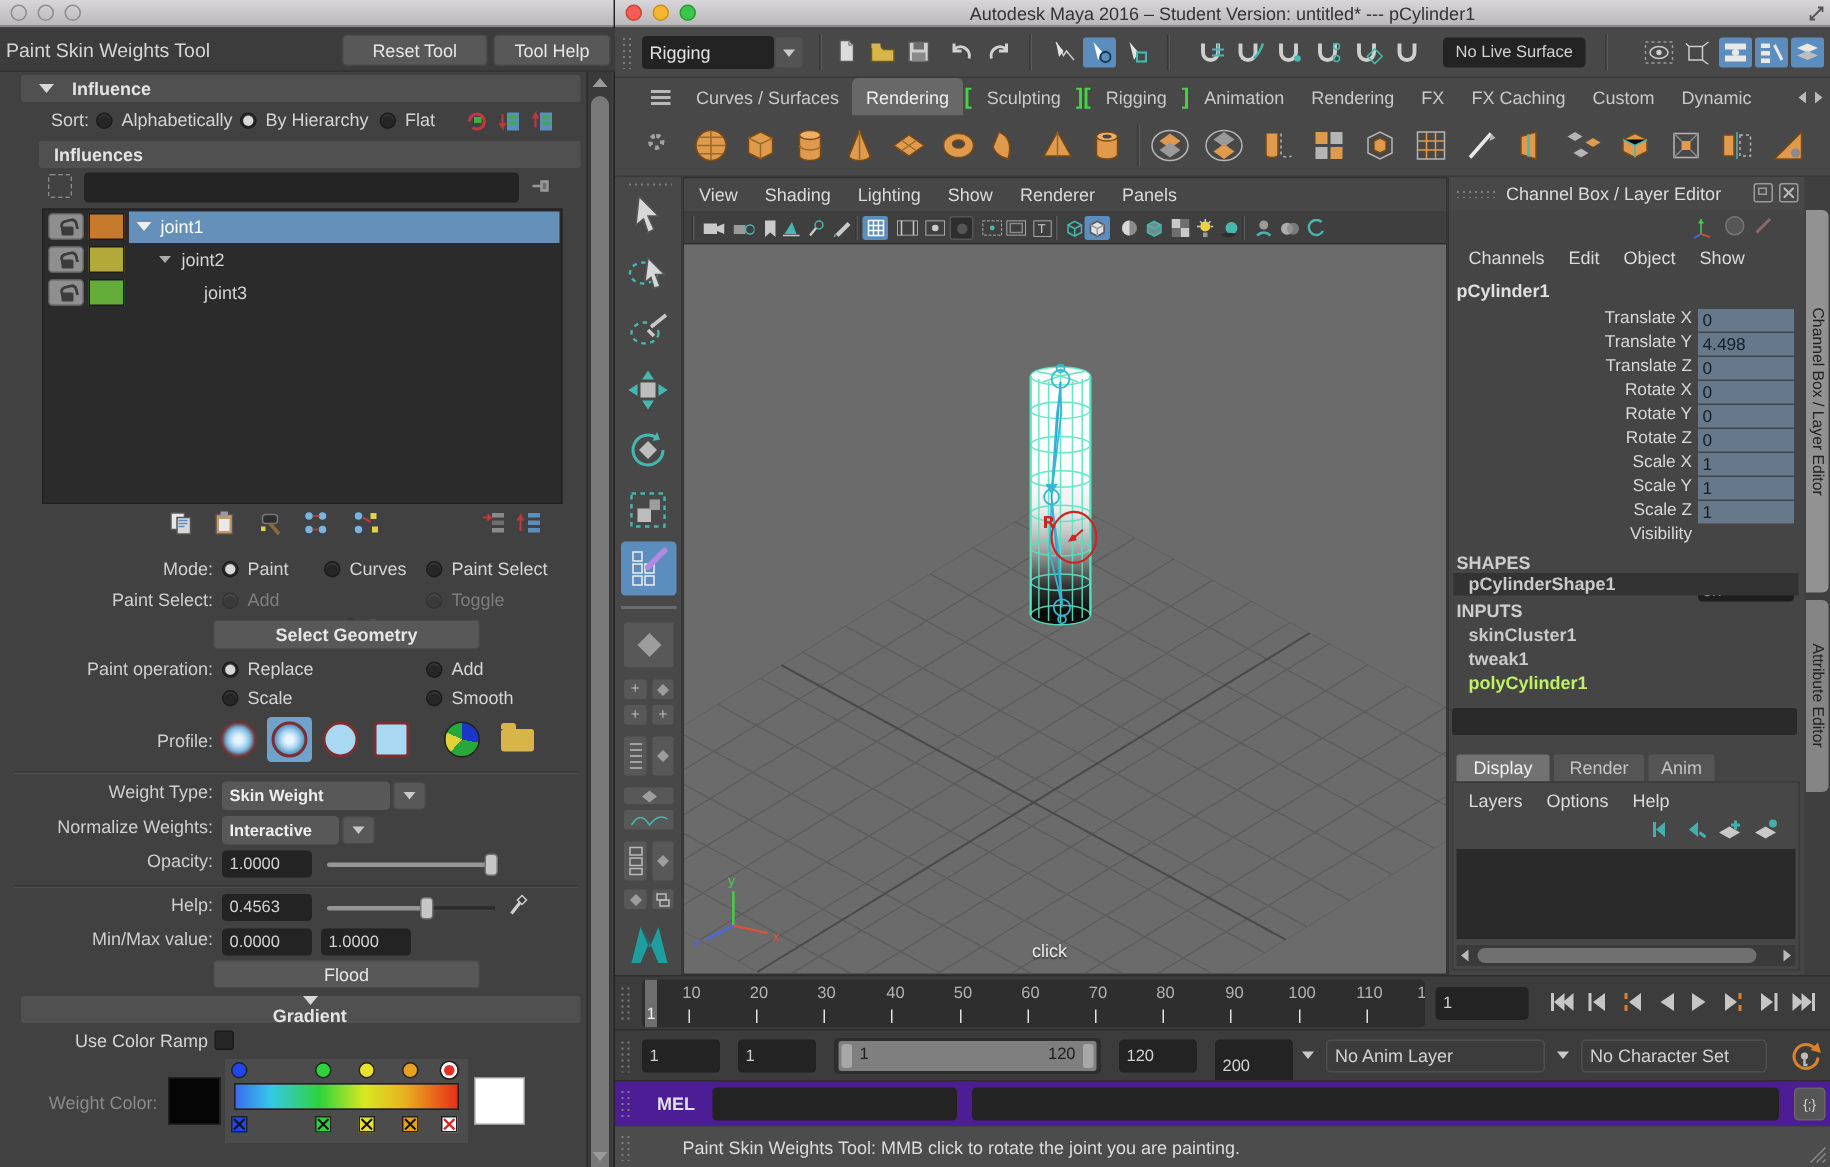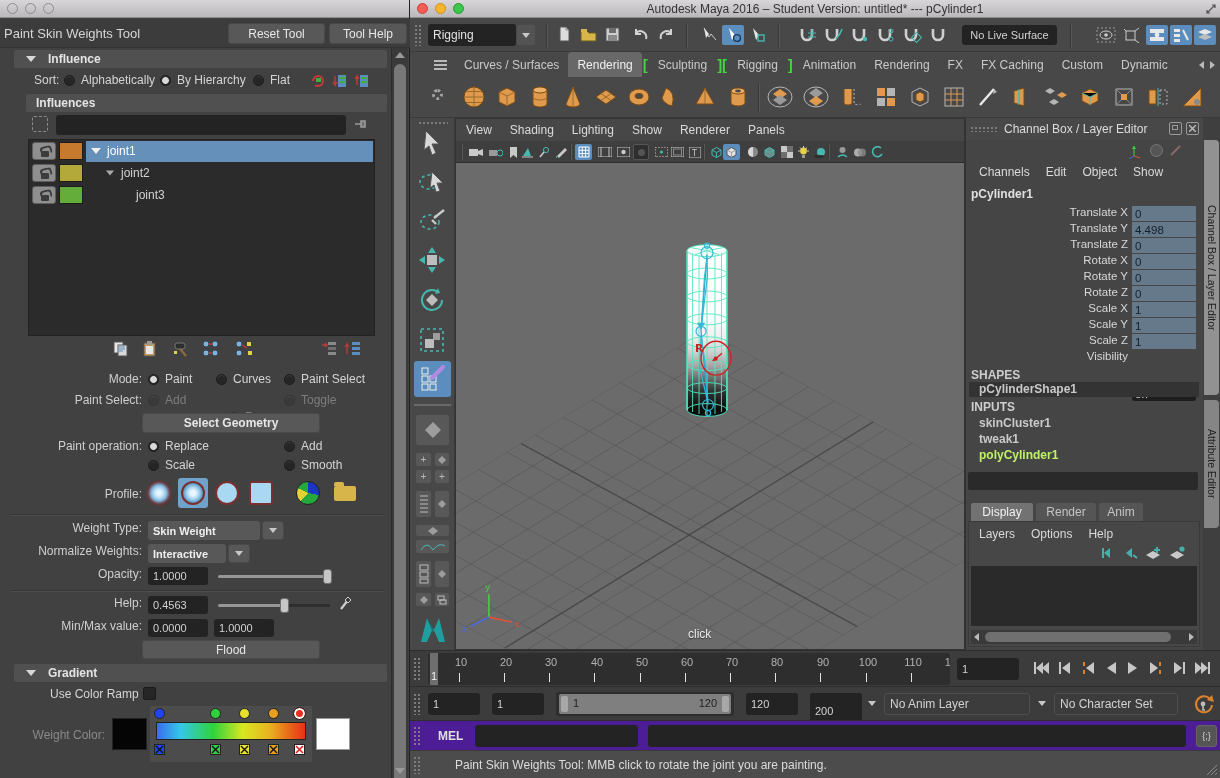--- a/index.html
+++ b/index.html
@@ -357,21 +357,21 @@
     </div>
 
     <div class="ts-row" style="top:619px;height:19px;">
       <span class="rl">Min/Max value:</span>
       <div class="fld abs" style="left:148px;top:0;width:60px;height:18px;">0.0000</div>
       <div class="fld abs" style="left:214px;top:0;width:60px;height:18px;">1.0000</div>
     </div>
 
     <div class="btn abs" style="left:142px;top:640px;width:178px;height:19px;">Flood</div>
 
-    <div class="sechdr" style="top:664px;">
+    <div class="sechdr" style="top:664px;flex-direction:column;">
       <span class="tri" style="margin-left:12px"></span>
       <span style="margin-left:12px">Gradient</span>
     </div>
     <div class="ts-row" style="top:687px;">
       <span class="abs" style="left:50px;">Use Color Ramp</span>
       <span class="chk abs" style="left:143px;top:0;"></span>
     </div>
 
     <div class="abs" style="left:0;top:706px;width:410px;height:60px;">
       <span class="abs dim" style="left:0;top:22px;width:105px;text-align:right;">Weight Color:</span>

